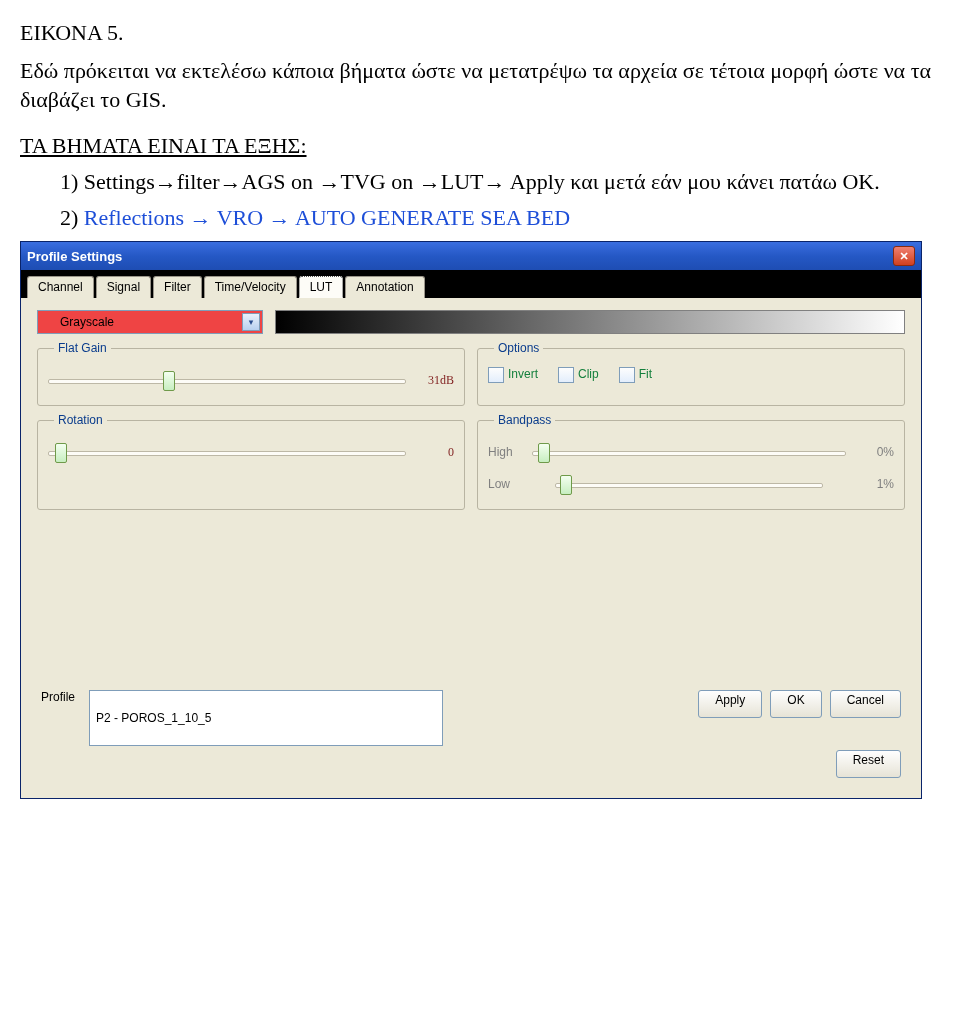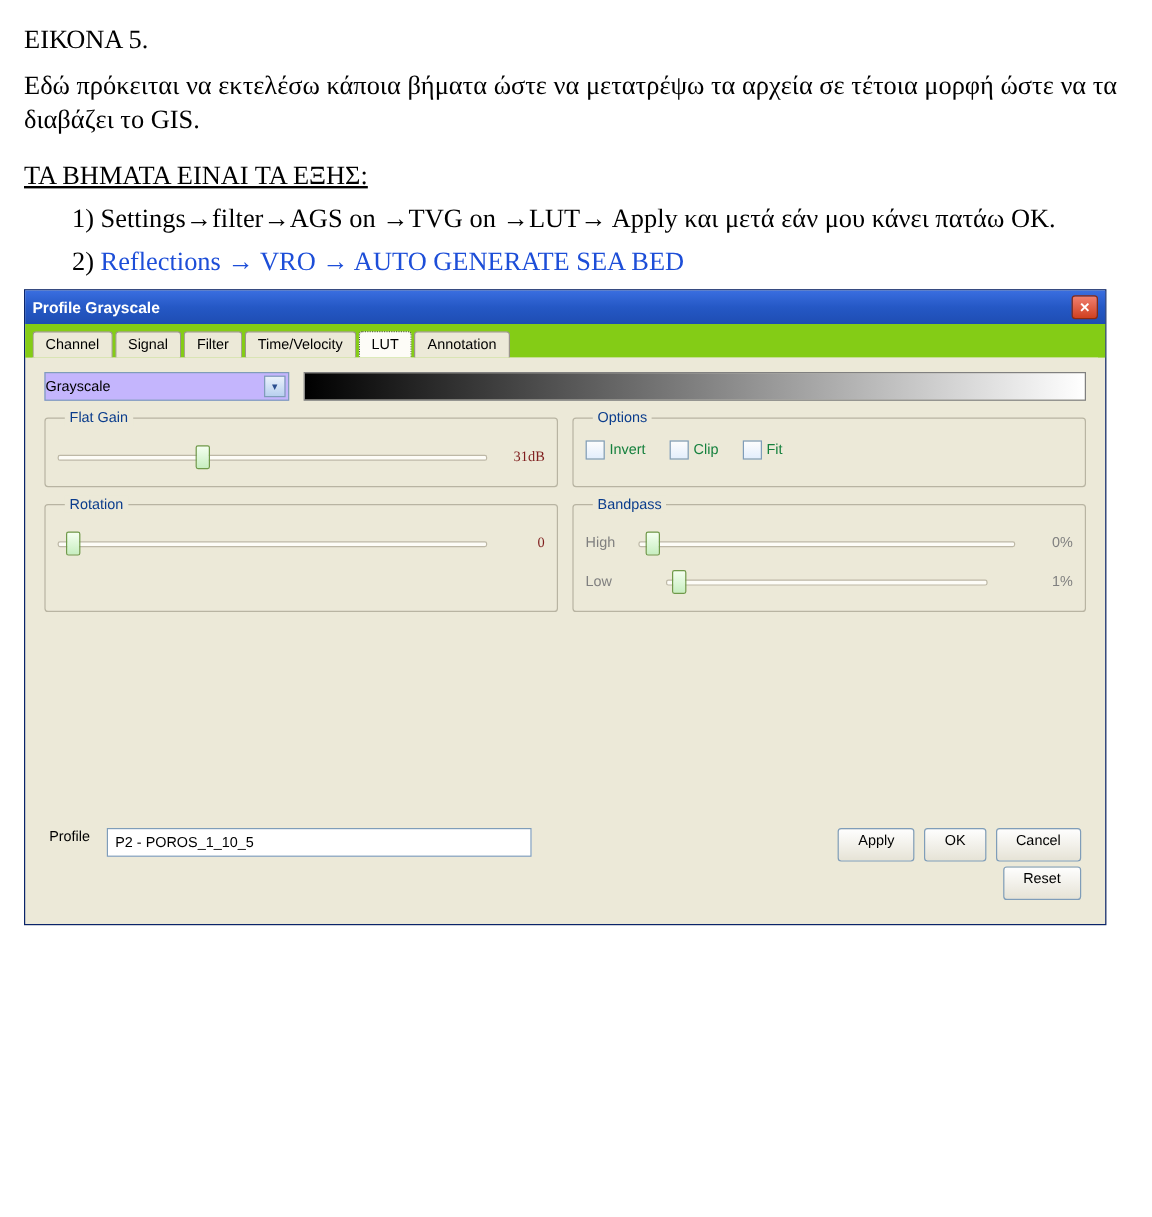--- a/index.html
+++ b/index.html
@@ -42,21 +42,21 @@
     border: 1px solid #8a2a10;
     border-radius: 3px;
     display: flex; align-items: center; justify-content: center;
     color: #fff; font-weight: bold; font-size: 11px;
     cursor: pointer;
   }
   .tabs {
     display: flex;
     gap: 0;
     padding: 6px 6px 0 6px;
-    background: #84cc16;
+    background: #000000;
   }
   .tab {
     border: 1px solid #9a958a;
     border-bottom: none;
     background: #ece9d8;
     padding: 3px 10px;
     font-size: 12px;
     border-radius: 3px 3px 0 0;
     margin-right: 2px;
     cursor: pointer;
@@ -69,24 +69,24 @@
   }
   .body {
     margin: 0 6px 6px 6px;
     background: #ece9d8;
     padding: 12px 10px 8px 10px;
   }
   .row { display: flex; gap: 12px; margin-bottom: 14px; }
 
   .select-box {
     border: 1px solid #7f9db9;
-    background: #c4b5fd;
+    background: #ef4444;
     height: 22px;
     display: flex; align-items: center;
-    padding: 0 2px 0 0;
+    padding: 0 2px 0 22px;
     width: 200px;
     justify-content: space-between;
     color: #000;
   }
   .dd-btn {
     width: 16px; height: 16px;
     background: linear-gradient(to bottom,#eaf1fb,#b8d0ef);
     border: 1px solid #7f9db9;
     display: flex; align-items: center; justify-content: center;
     font-size: 9px; color: #2a4d8f;
@@ -161,21 +161,21 @@
     display: flex;
     gap: 10px;
     padding: 6px 4px 4px 4px;
   }
   .footer .pf-label { color: #000; margin-right: 4px; }
   .profile-input {
     flex: 1;
     border: 1px solid #7f9db9;
     background: #fff;
     height: 22px;
-    padding: 0 6px;
+    padding: 16px 6px;
     display: flex; align-items: center;
     color: #000;
     max-width: 340px;
   }
   .btn {
     border: 1px solid #7f9db9;
     background: linear-gradient(to bottom,#fefefe,#e6e3d6);
     border-radius: 3px;
     padding: 2px 16px;
     height: 22px;
@@ -205,21 +205,21 @@
 
 <div class="step">
   <span>2)</span>
   <span class="blue-text">
     <span>Reflections </span><span class="arrow">→</span><span> VRO </span><span class="arrow">→</span><span> AUTO GENERATE SEA BED</span>
   </span>
 </div>
 
 <div class="dialog">
   <div class="titlebar">
-    <span>Profile Grayscale</span>
+    <span>Profile Settings</span>
     <div class="close-btn">
       <span>✕</span>
     </div>
   </div>
 
   <div class="tabs">
     <div class="tab">Channel</div>
     <div class="tab">Signal</div>
     <div class="tab">Filter</div>
     <div class="tab">Time/Velocity</div>

